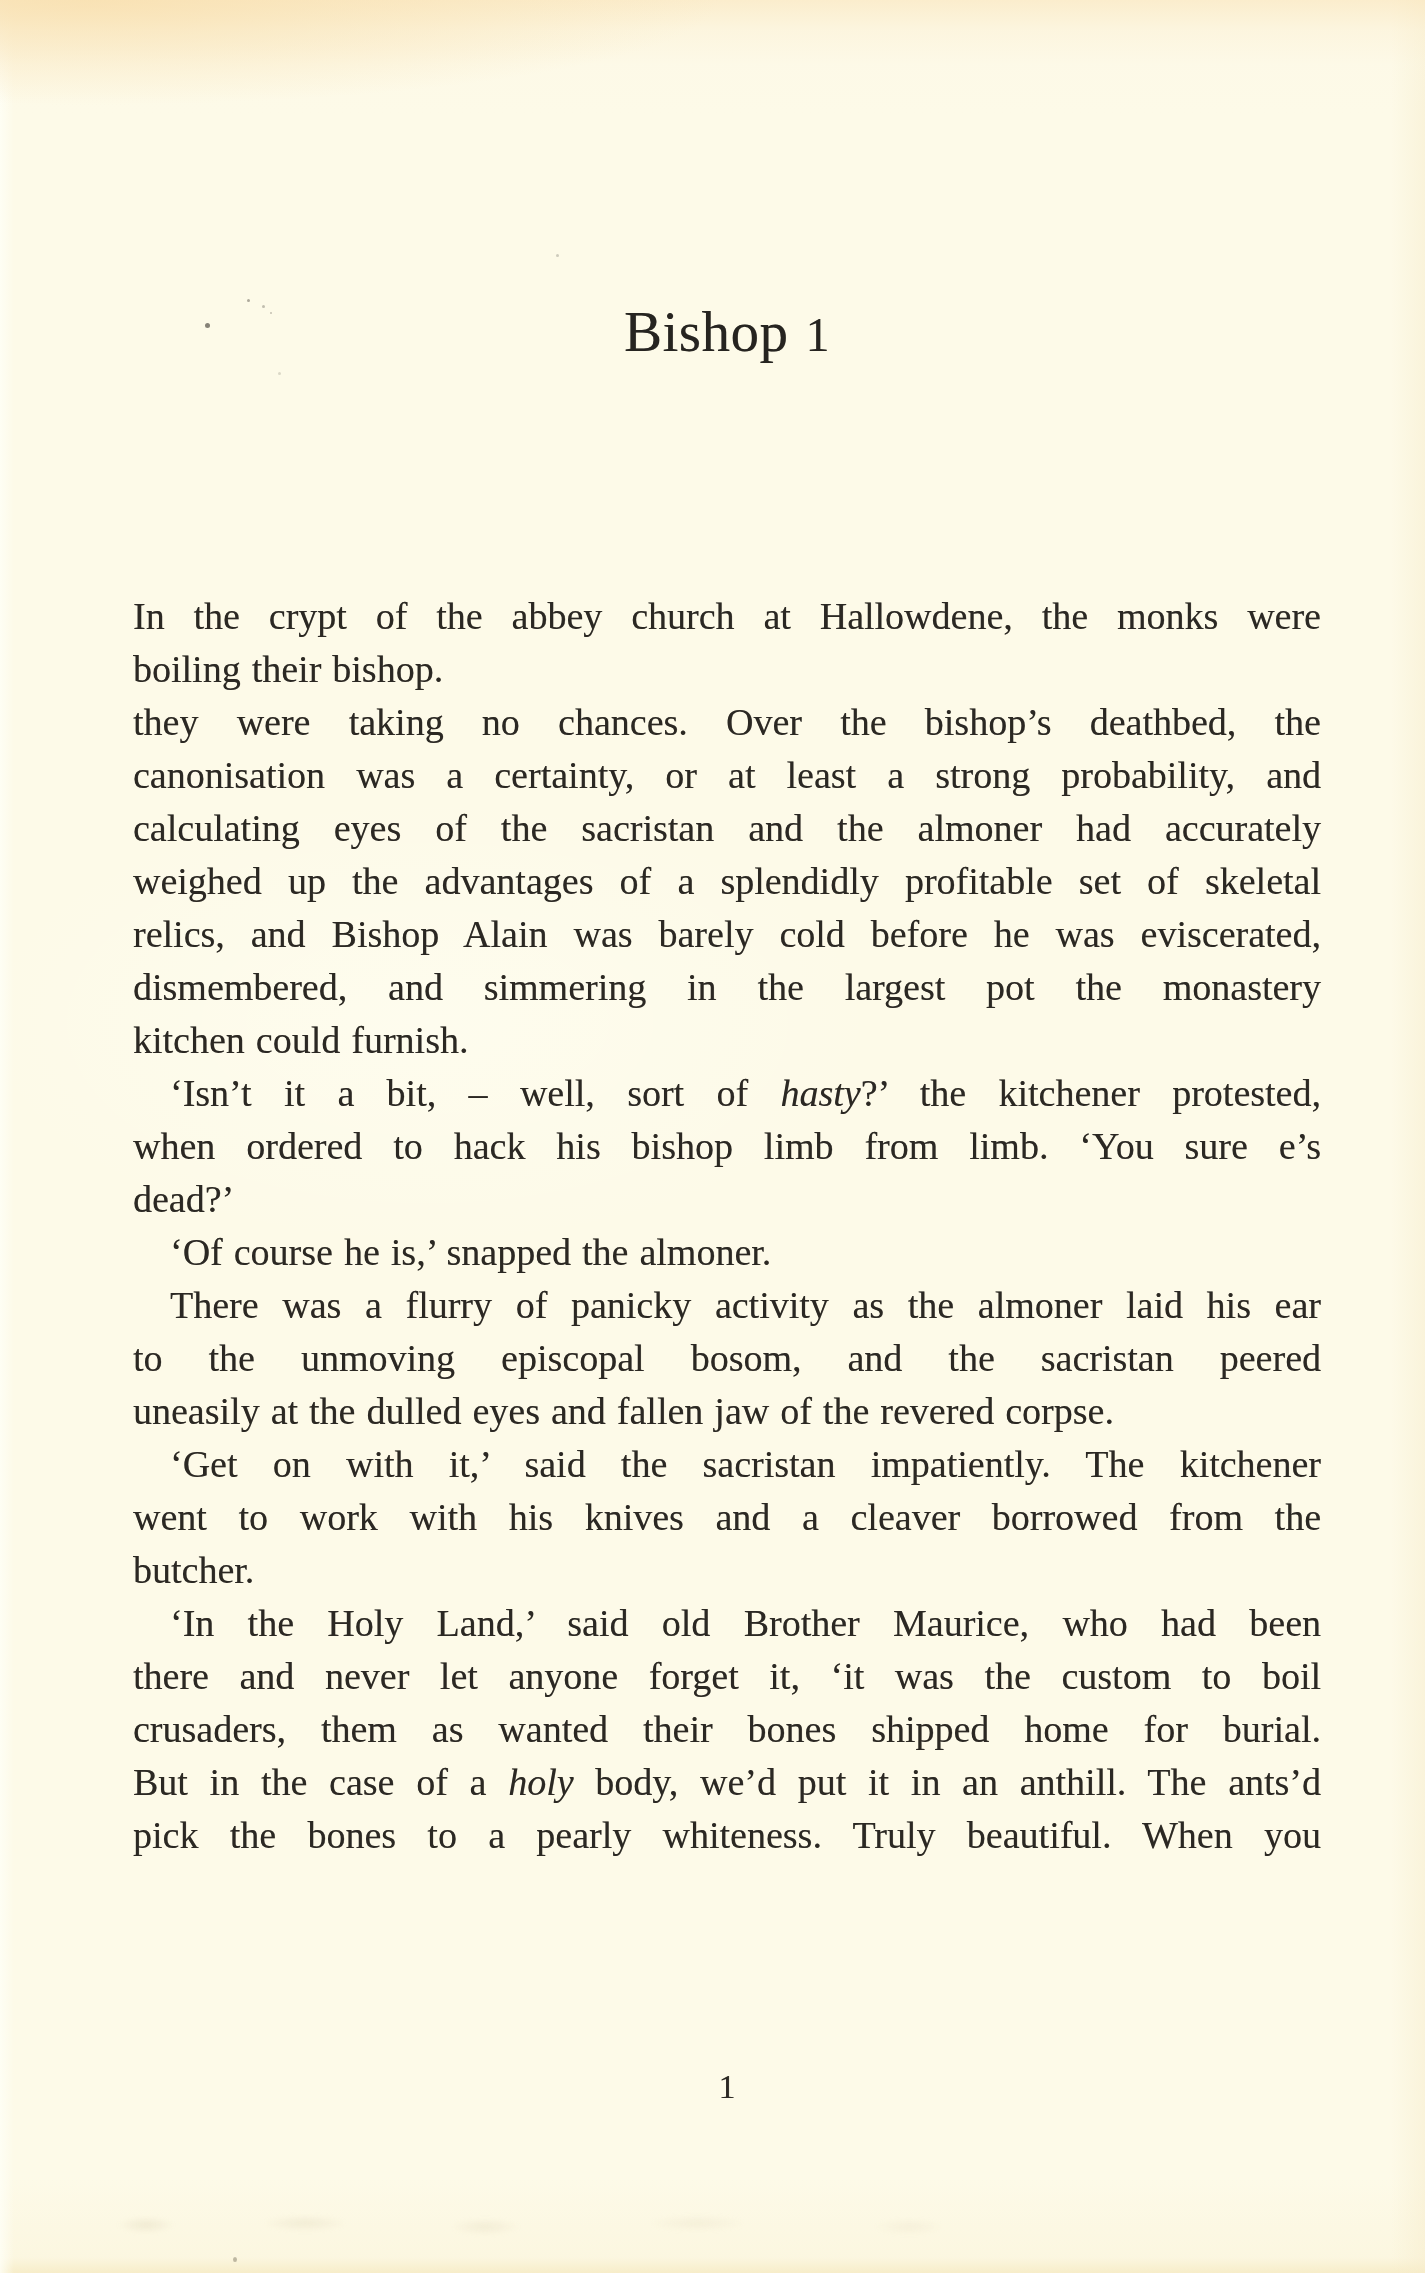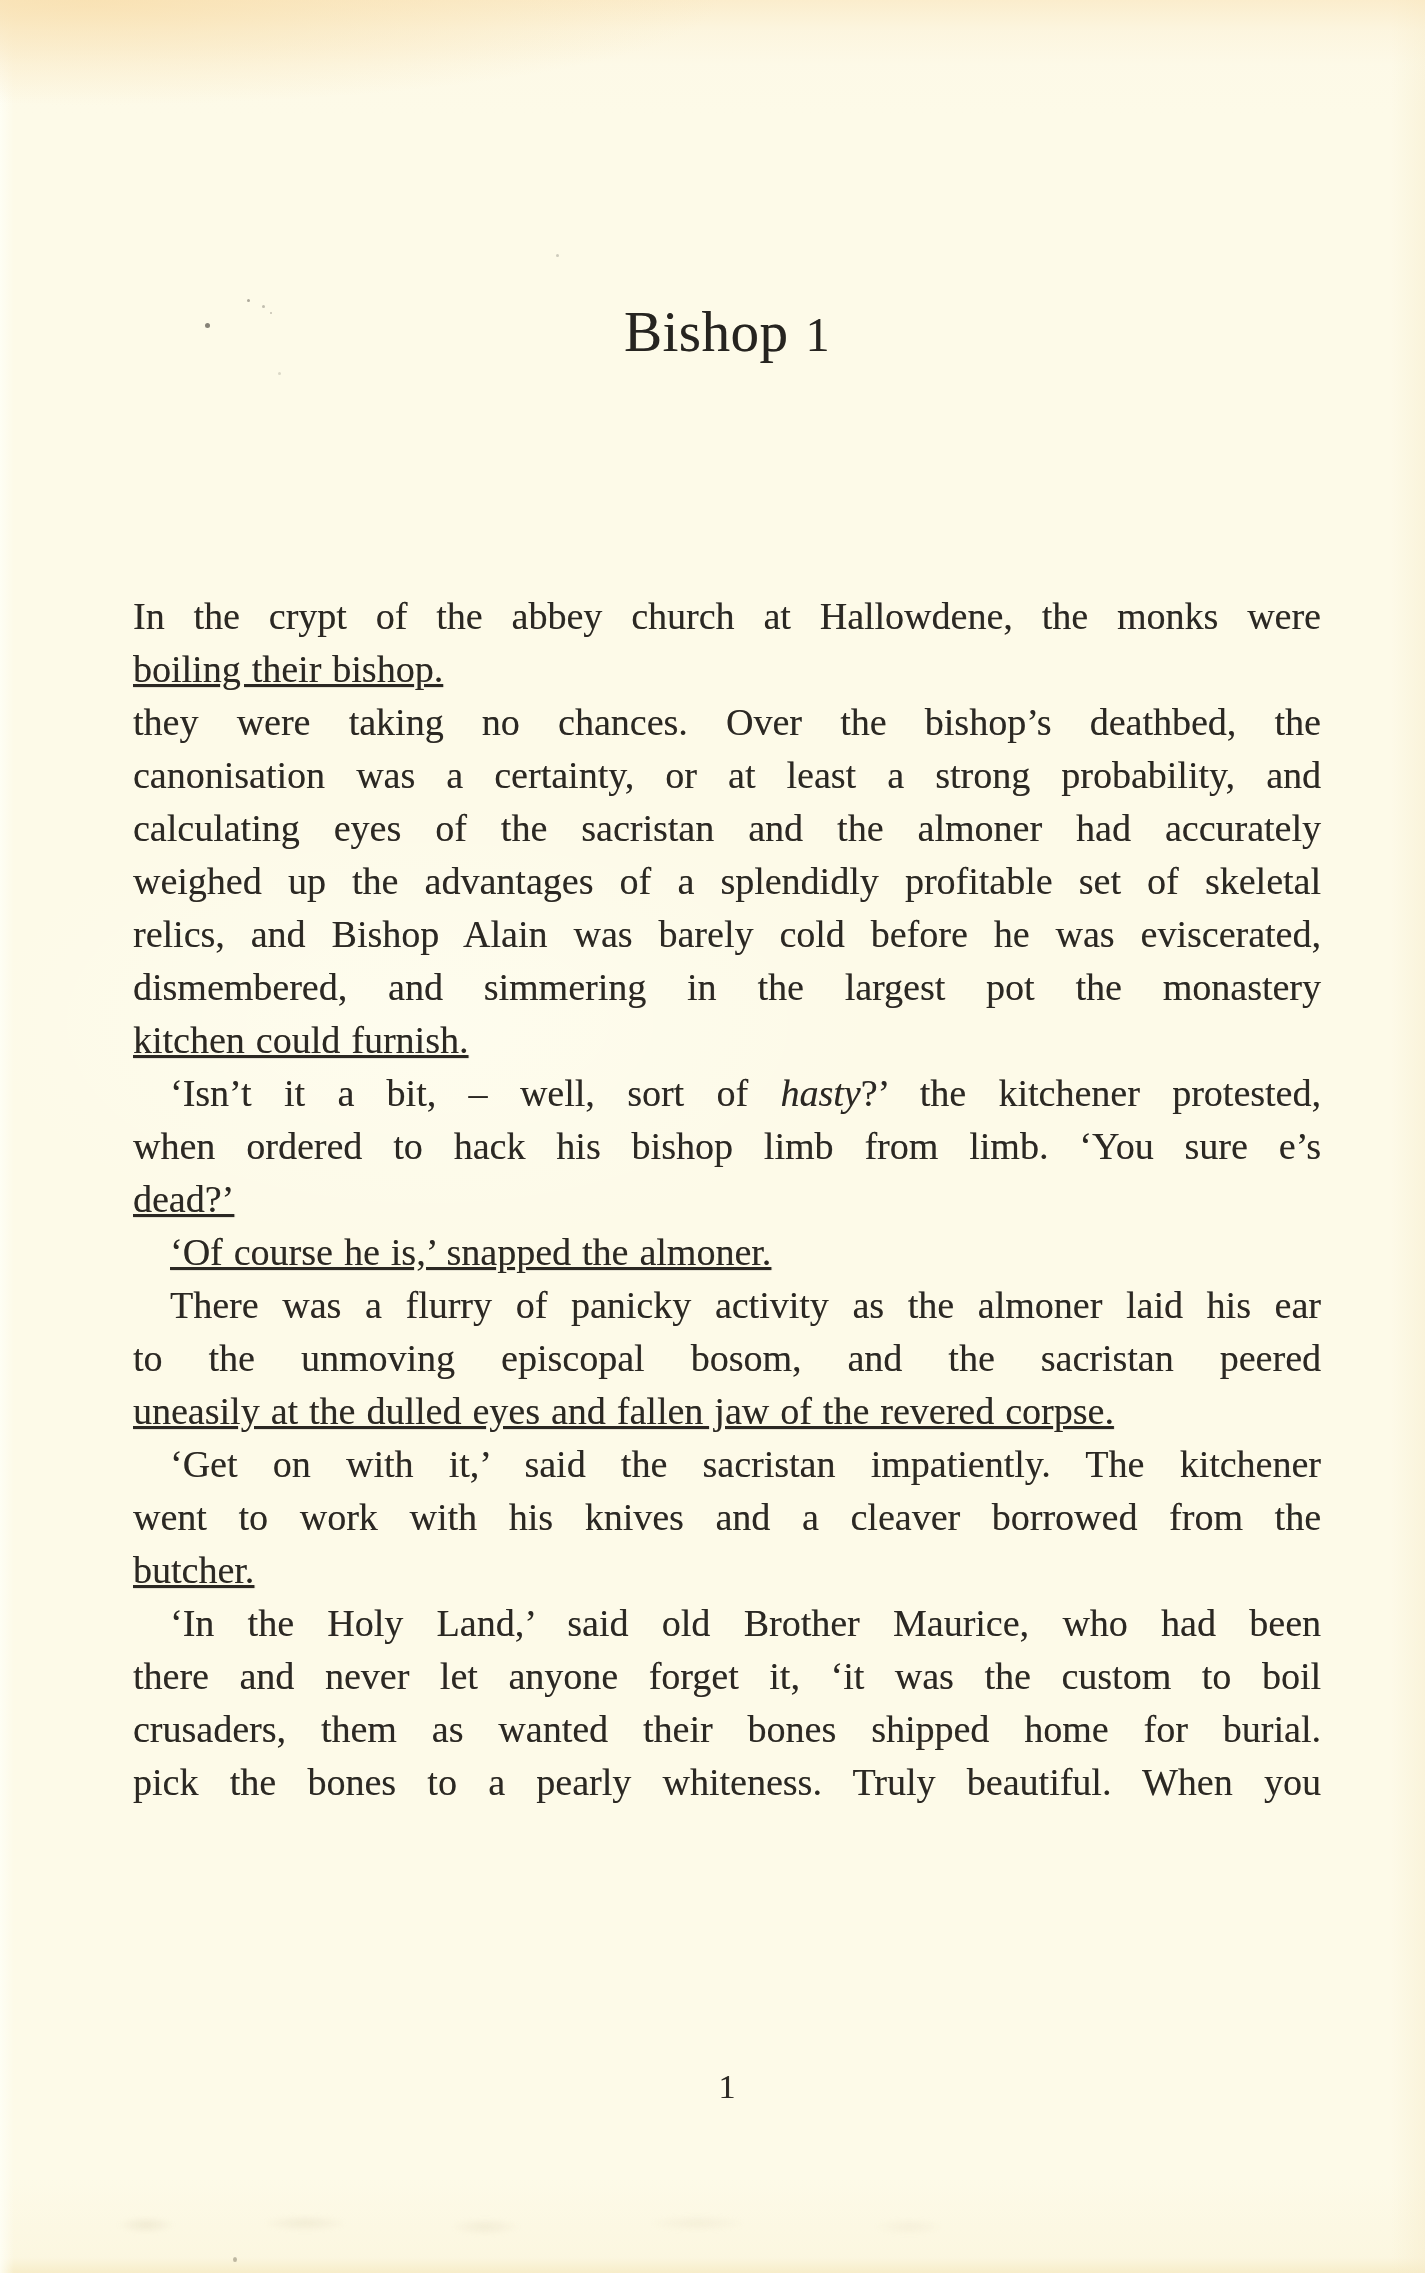--- a/index.html
+++ b/index.html
@@ -45,21 +45,21 @@
     left: 133px;
     width: 1188px;
     font-size: 38px;
     line-height: 53px;
     color: #2b2823;
     word-spacing: 1.5px;
     text-shadow: 0.25px 0.25px 0.5px rgba(40,36,30,0.45);
   }
   .para { margin: 0; }
   .jline { text-align: justify; text-align-last: justify; white-space: normal; }
-  .jline.lastline { text-align-last: left; text-decoration: underline; }
+  .jline.lastline { text-align-last: left; }
   .para.indent .firstline { text-indent: 37px; }
 
   .page-number {
     position: absolute;
     top: 2070px;
     left: 133px;
     width: 1188px;
     text-align: center;
     font-size: 34px;
     line-height: 1;
@@ -129,20 +129,21 @@
       </div>
       <div class="para indent">
         <div class="jline firstline">‘Get on with it,’ said the sacristan impatiently. The kitchener</div>
         <div class="jline">went to work with his knives and a cleaver borrowed from the</div>
         <div class="jline lastline">butcher.</div>
       </div>
       <div class="para indent">
         <div class="jline firstline">‘In the Holy Land,’ said old Brother Maurice, who had been</div>
         <div class="jline">there and never let anyone forget it, ‘it was the custom to boil</div>
         <div class="jline">crusaders, them as wanted their bones shipped home for burial.</div>
+        <div class="jline">But in the case of a <i>holy</i> body, we’d put it in an anthill. The ants’d</div>
         <div class="jline">pick the bones to a pearly whiteness. Truly beautiful. When you</div>
       </div>
     </div>
 
   <div class="page-number">1</div>
 
   <span class="speck speck-1"></span>
   <span class="speck speck-2"></span>
   <span class="speck speck-3"></span>
   <span class="speck speck-4"></span>

